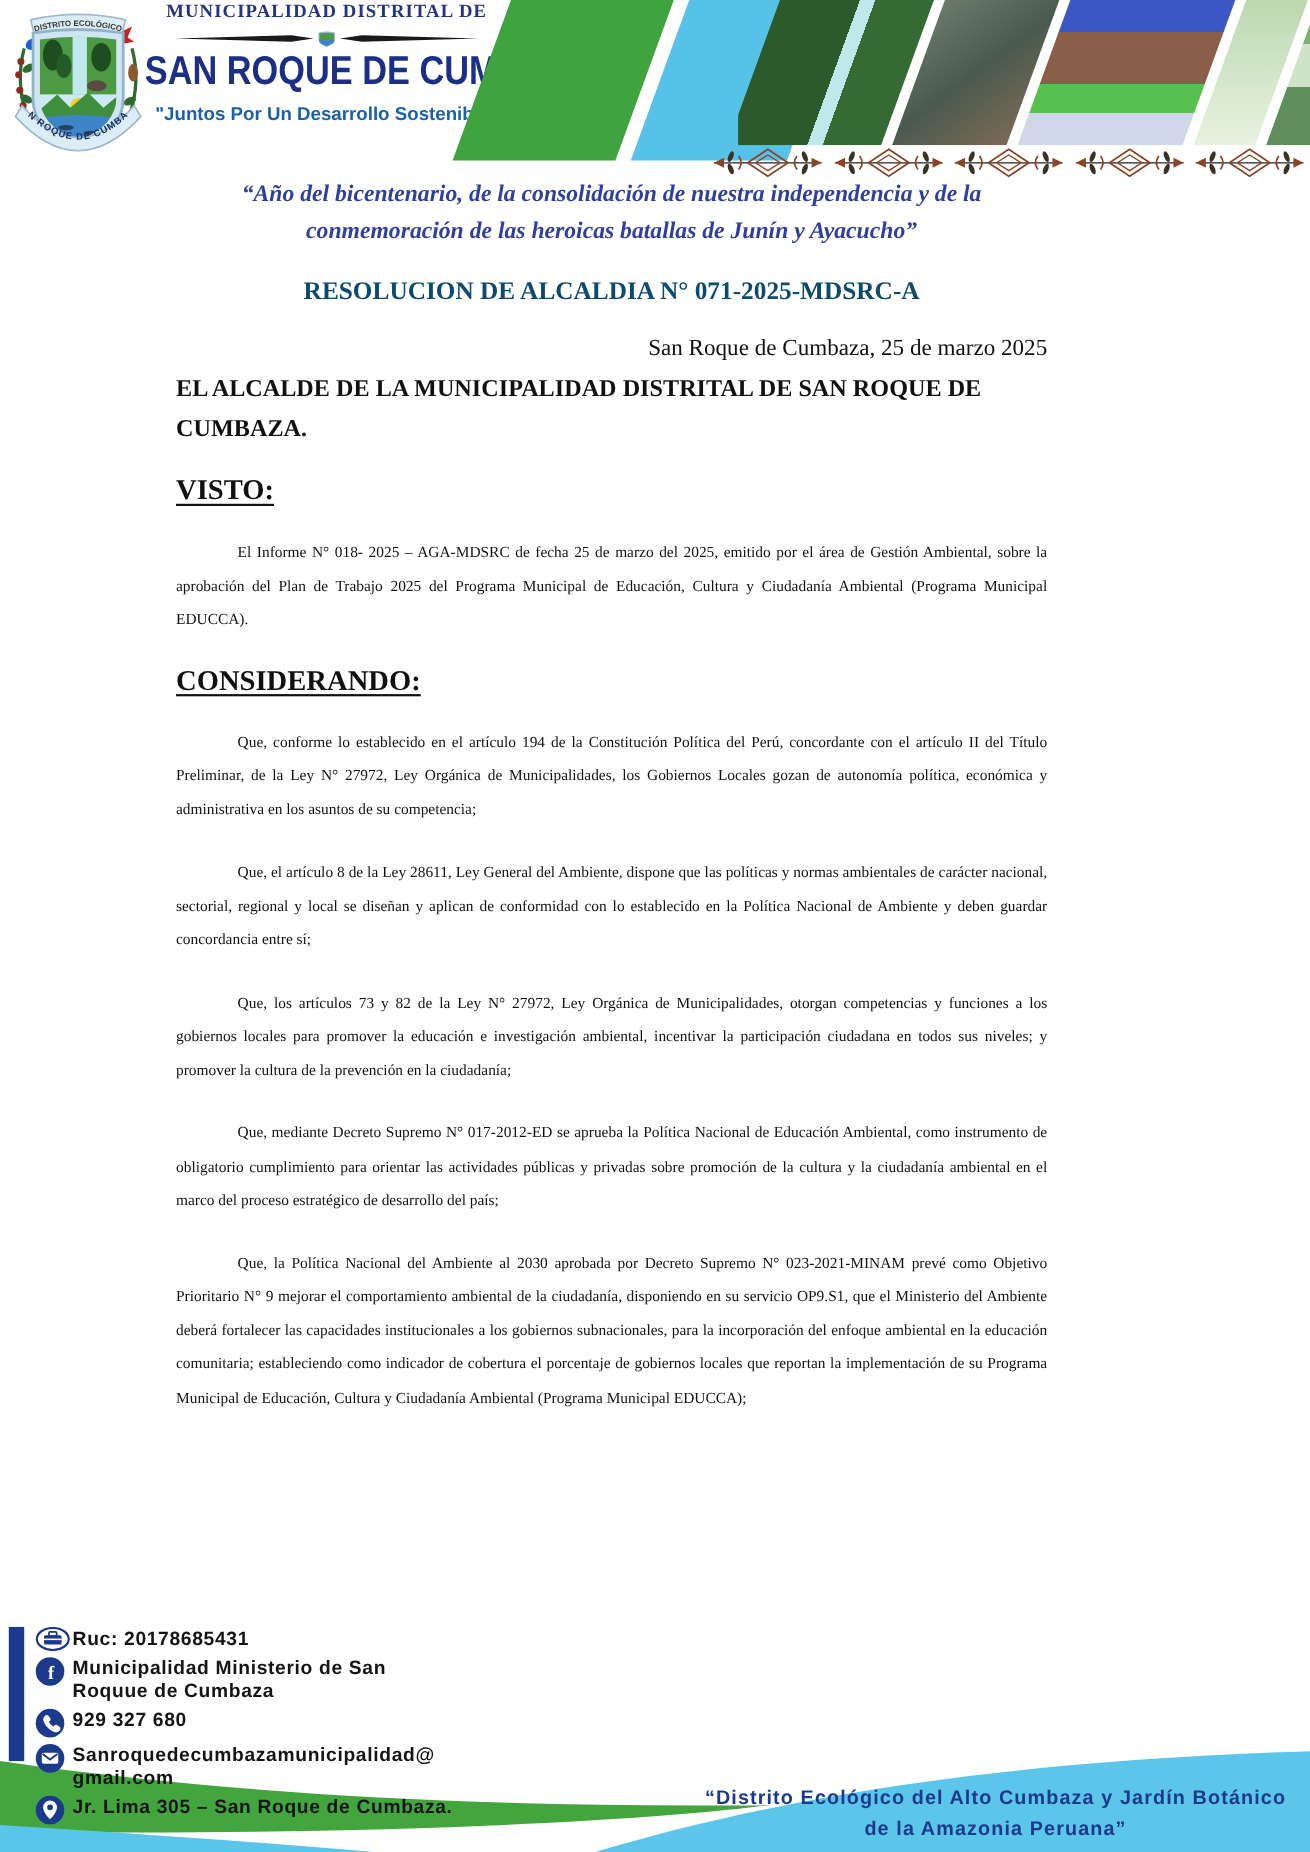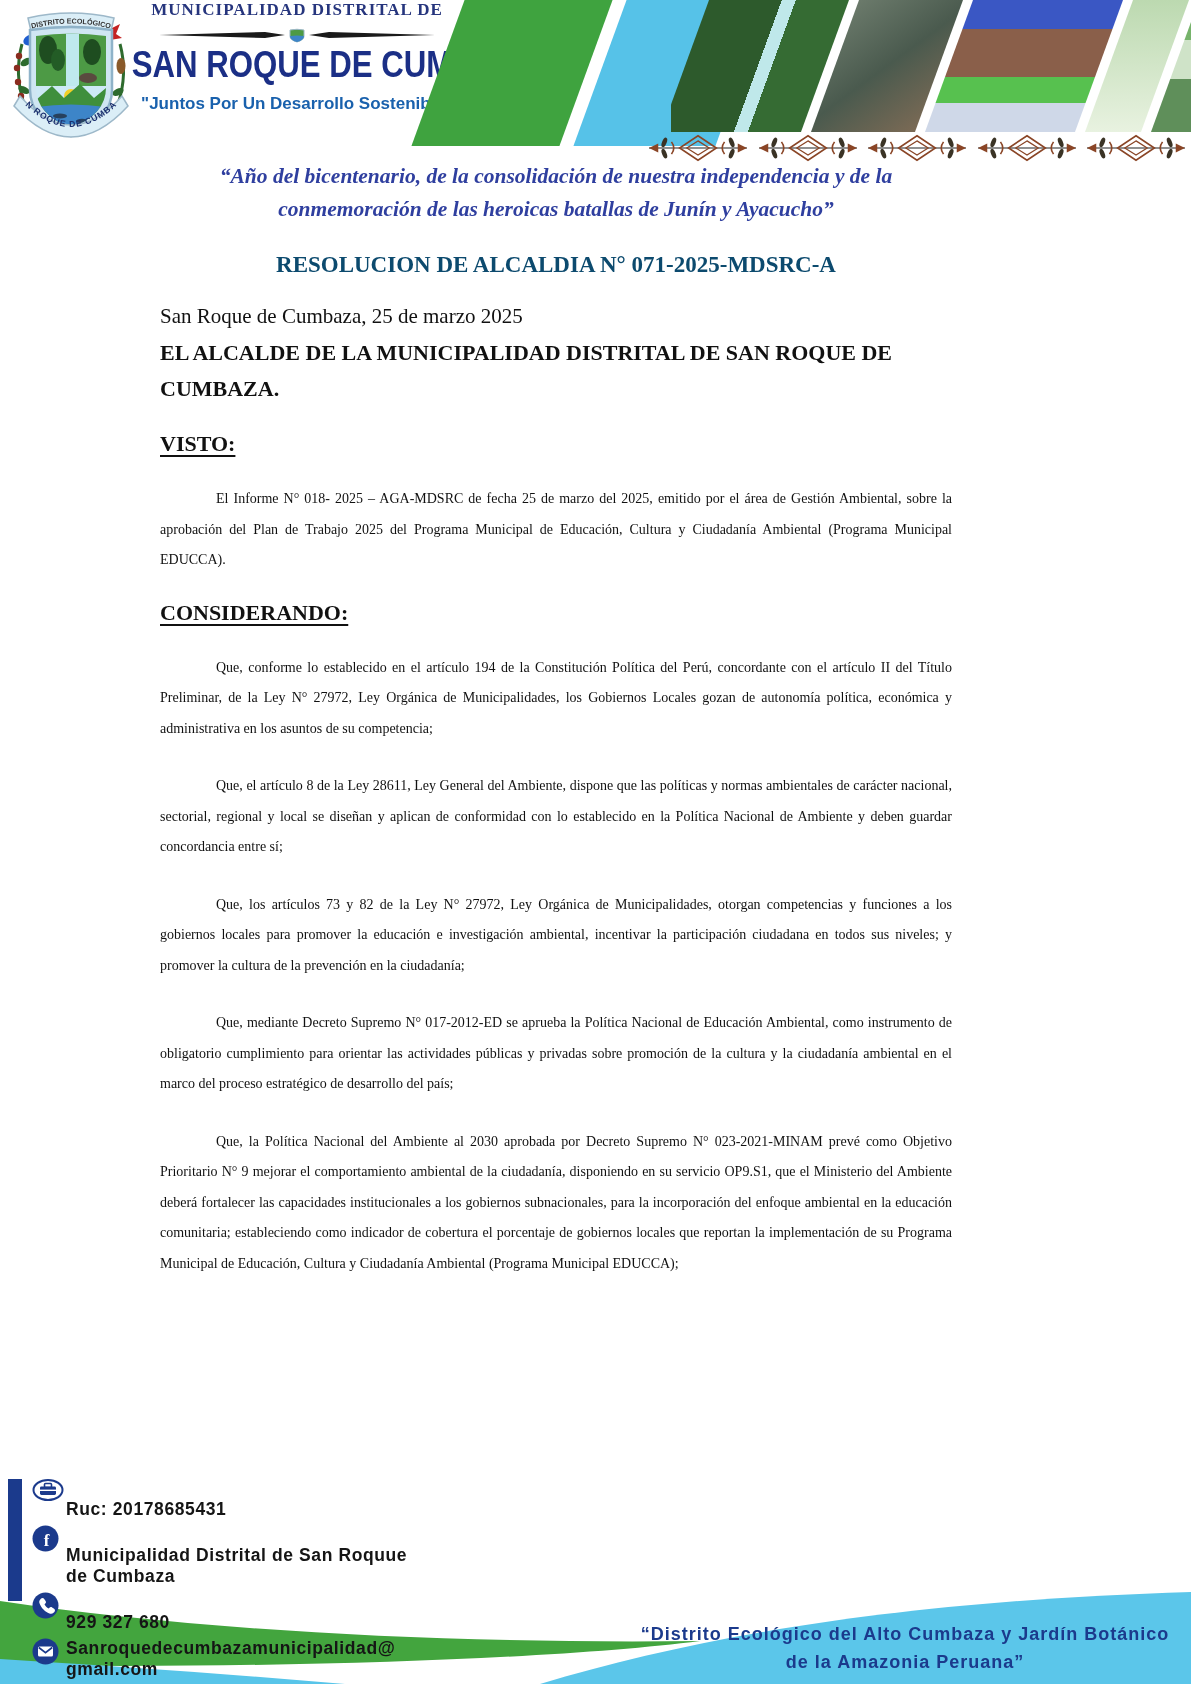--- a/index.html
+++ b/index.html
@@ -31,34 +31,34 @@
   .photo-elder{width:150px;background:linear-gradient(180deg,#3a57c4 0 22%,#8a5f4a 22% 58%,#57c14f 58% 78%,#cfd8e8 78%);}
   .photo-village{width:56px;background:linear-gradient(180deg,#bcd9b0,#e8f2e0);}
   .photo-woman{width:120px;background:linear-gradient(180deg,#76b36b 0 30%,#cfe3c8 30% 60%,#5f8f5a 60%);}
   .ornaments{position:absolute;right:4px;top:130px;width:540px;height:36px;
     display:flex;justify-content:space-between;align-items:center;}
   
   .doc{margin:0 160px 0 160px;width:792px;}
   .quote{margin-top:8px;text-align:center;font-style:italic;color:#2f3f9f;
     font-size:21.5px;line-height:33px;font-weight:600;}
   .title{margin-top:26px;text-align:center;font-size:23px;font-weight:800;color:#0c4a6e;}
-  .dateline{margin-top:26px;font-size:21px;}
+  .dateline{margin-top:26px;text-align:right;font-size:21px;}
   .addressee{margin-top:6px;font-size:22px;font-weight:800;line-height:36px;}
-  .sec-heading{margin-top:24px;font-size:22px;font-weight:800;text-decoration:underline;
+  .sec-heading{margin-top:24px;font-size:26px;font-weight:800;text-decoration:underline;
     text-underline-offset:4px;}
   .para{margin-top:27px;font-size:14px;line-height:30.5px;text-align:justify;text-indent:56px;}
   
   .footer{position:absolute;left:0;right:0;bottom:0;height:205px;}
   .footer-bar{position:absolute;left:8px;top:0px;width:14px;height:122px;background:#1b3a8c;z-index:3;}
   .contacts{position:absolute;left:32px;top:0px;width:380px;z-index:3;
     font-family:"Liberation Sans",sans-serif;font-weight:700;color:#151515;}
   .contact{display:flex;align-items:flex-start;margin-bottom:5px;}
   .contact .cicon{flex:none;width:34px;display:flex;justify-content:flex-start;margin-top:0px;}
   .contact .ctext{font-size:17.5px;line-height:21px;letter-spacing:0.6px;word-break:break-all;}
-  .contact .ctext.nobreak{word-break:normal;margin-top:20px;}
+  .contact .ctext.nobreak{word-break:normal;}
   .waves{position:absolute;left:0;bottom:0;width:1191px;height:205px;z-index:1;}
   .wave-slogan{position:absolute;right:16px;bottom:8px;width:540px;z-index:2;
     text-align:center;color:#1b3a8c;font-family:"Liberation Sans",sans-serif;
     font-weight:700;font-size:18px;line-height:28px;letter-spacing:1px;}
 </style>
 </head>
 <body>
 
 <div class="page">
 
@@ -249,21 +249,21 @@
         <span class="ctext nobreak">Ruc: 20178685431</span>
       </div>
 
       <div class="contact">
         <span class="cicon">
           <svg width="27" height="27" viewBox="0 0 27 27">
             <circle cx="13.5" cy="13.5" r="13" fill="#1b3a8c"></circle>
             <text x="14.5" y="20.5" font-size="17" font-weight="700" fill="#fff" text-anchor="middle" font-family="Liberation Serif,serif">f</text>
           </svg>
         </span>
-        <span class="ctext nobreak">Municipalidad Distrital de San Roquue de Cumbaza</span>
+        <span class="ctext nobreak">Municipalidad Ministerio de San Roquue de Cumbaza</span>
       </div>
 
       <div class="contact">
         <span class="cicon">
           <svg width="27" height="27" viewBox="0 0 27 27">
             <circle cx="13.5" cy="13.5" r="13" fill="#1b3a8c"></circle>
             <path d="M9.1 6.6c.9-.9 2.4-.8 3.1.3l1.4 2c.6.9.5 2-.3 2.7l-.8.7c.8 1.9 2.3 3.4 4.2 4.2l.7-.8c.7-.8 1.8-.9 2.7-.3l2 1.4c1.1.7 1.2 2.2.3 3.1l-.9.9c-.9.9-2.2 1.3-3.4.9-5-1.7-9-5.7-10.7-10.7-.4-1.2 0-2.5.9-3.4z" fill="#fff"></path>
           </svg>
         </span>
         <span class="ctext nobreak">929 327 680</span>

